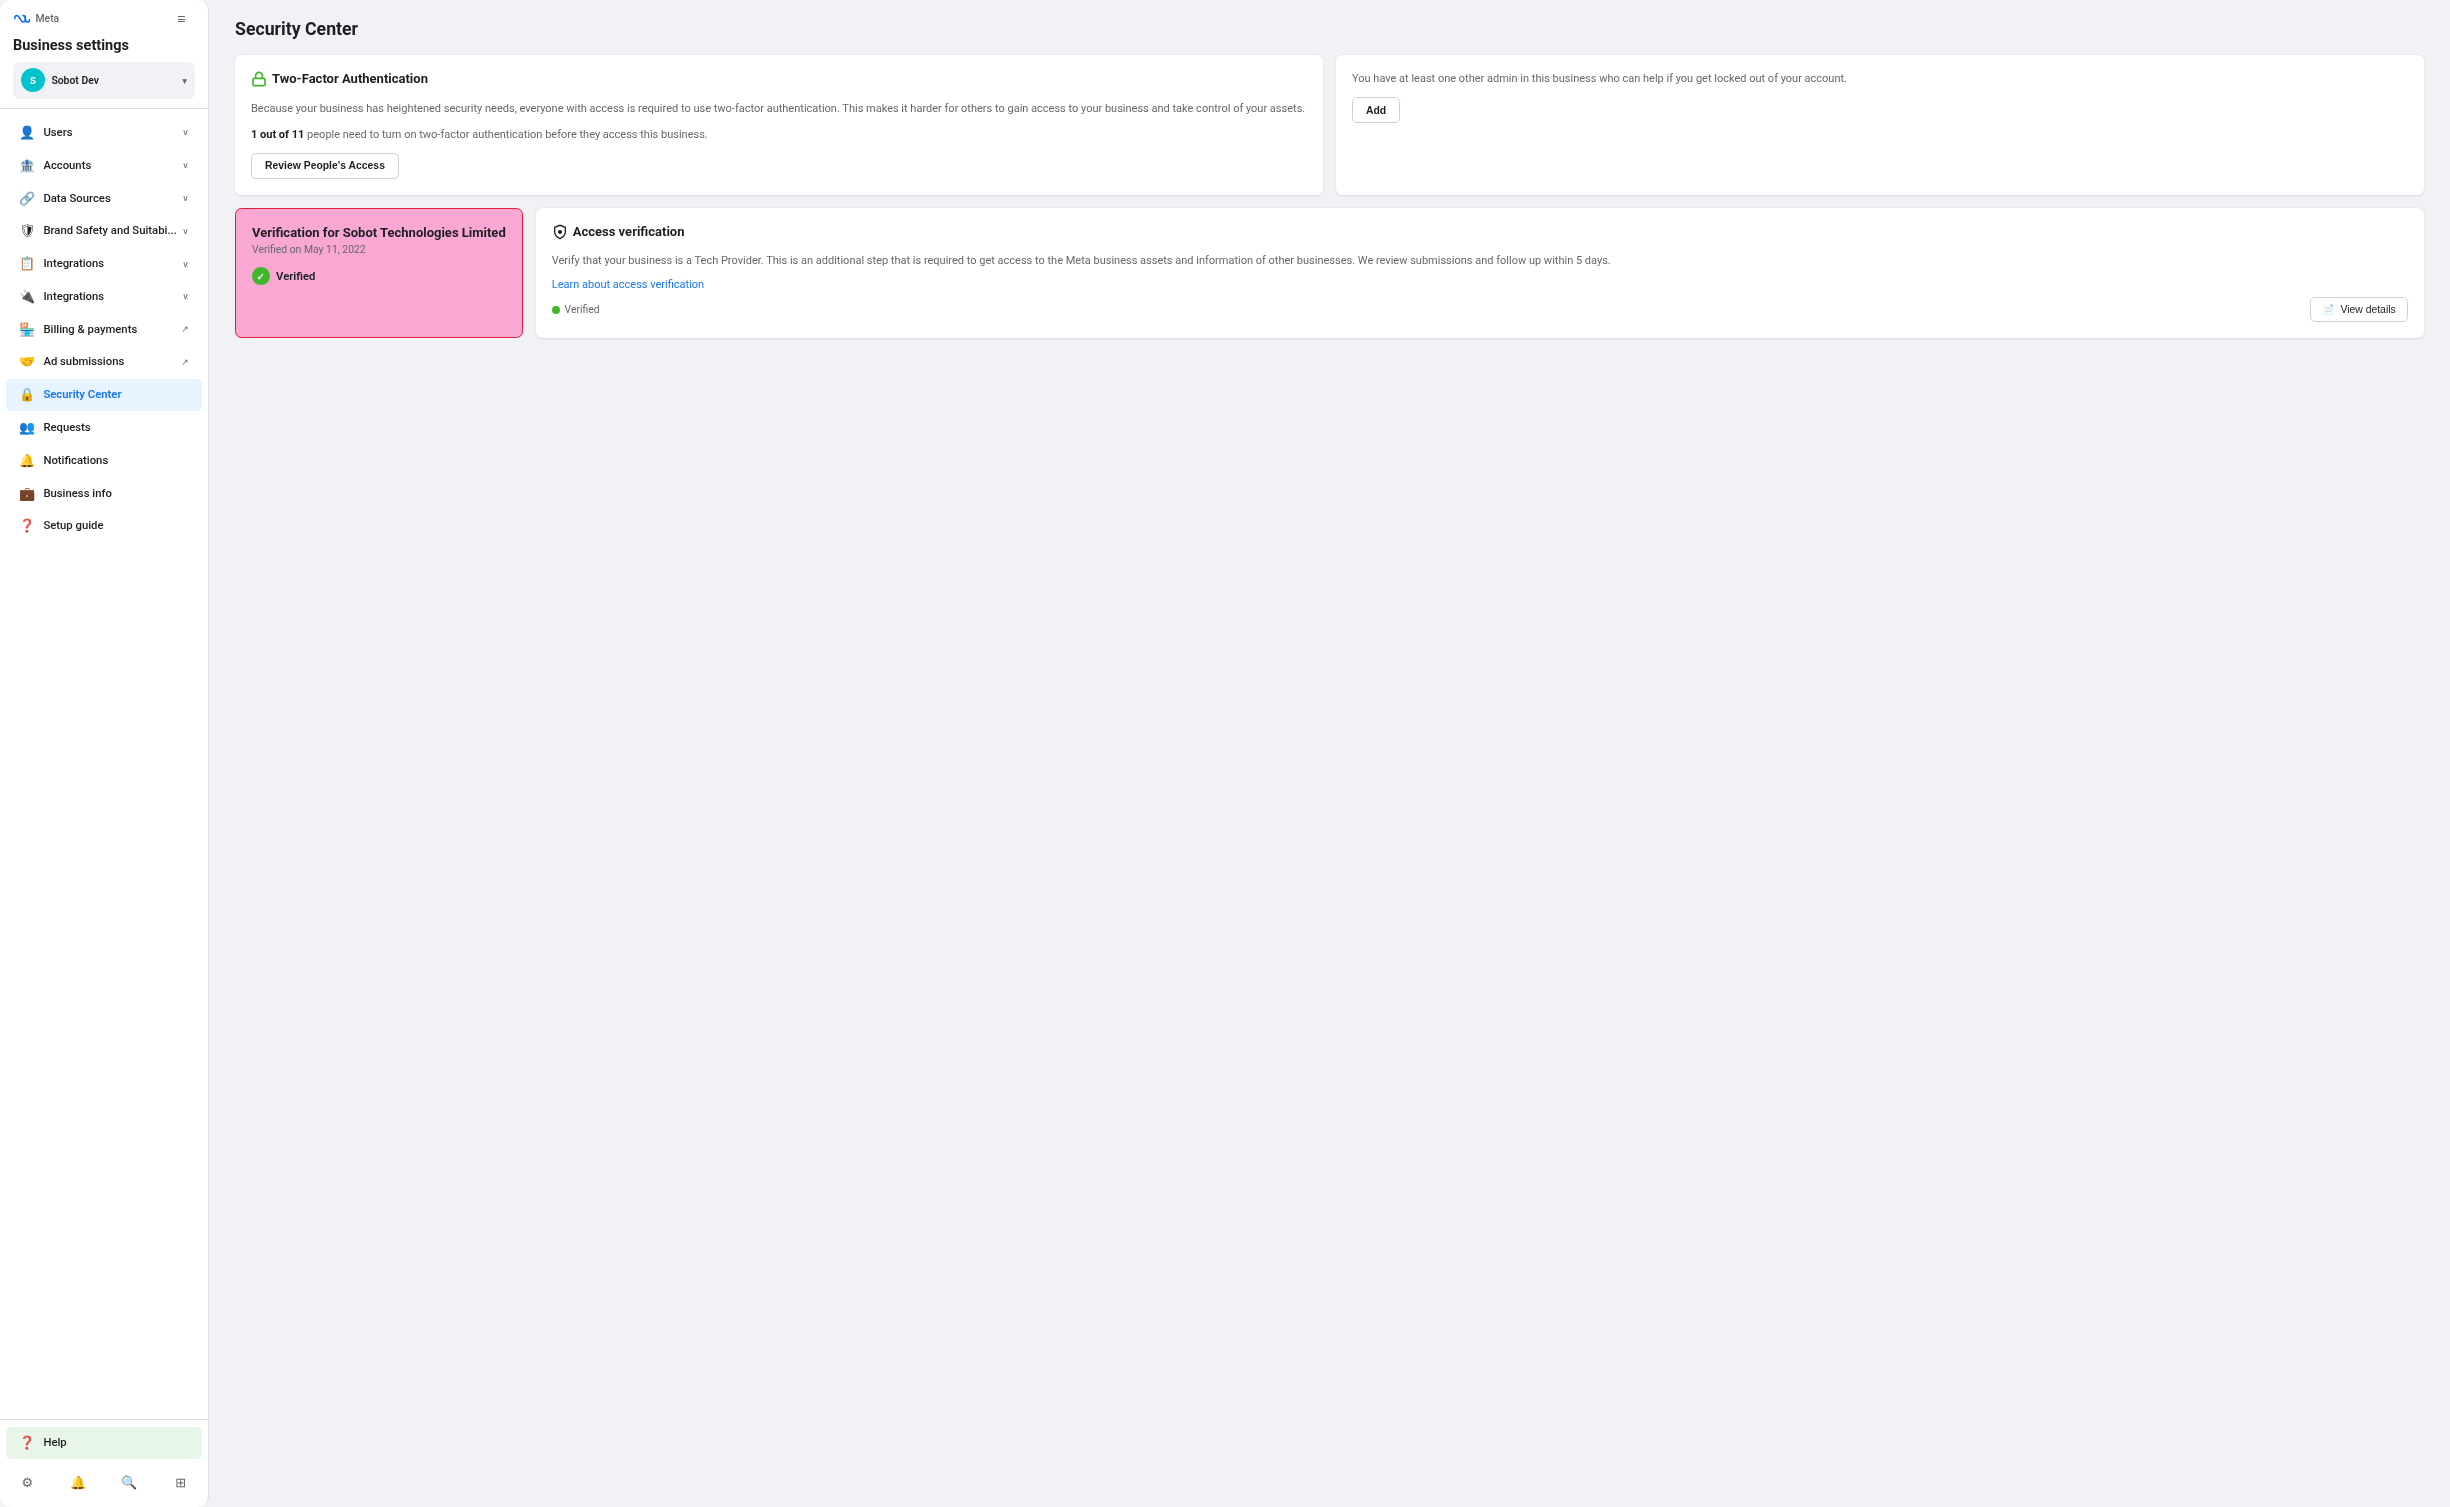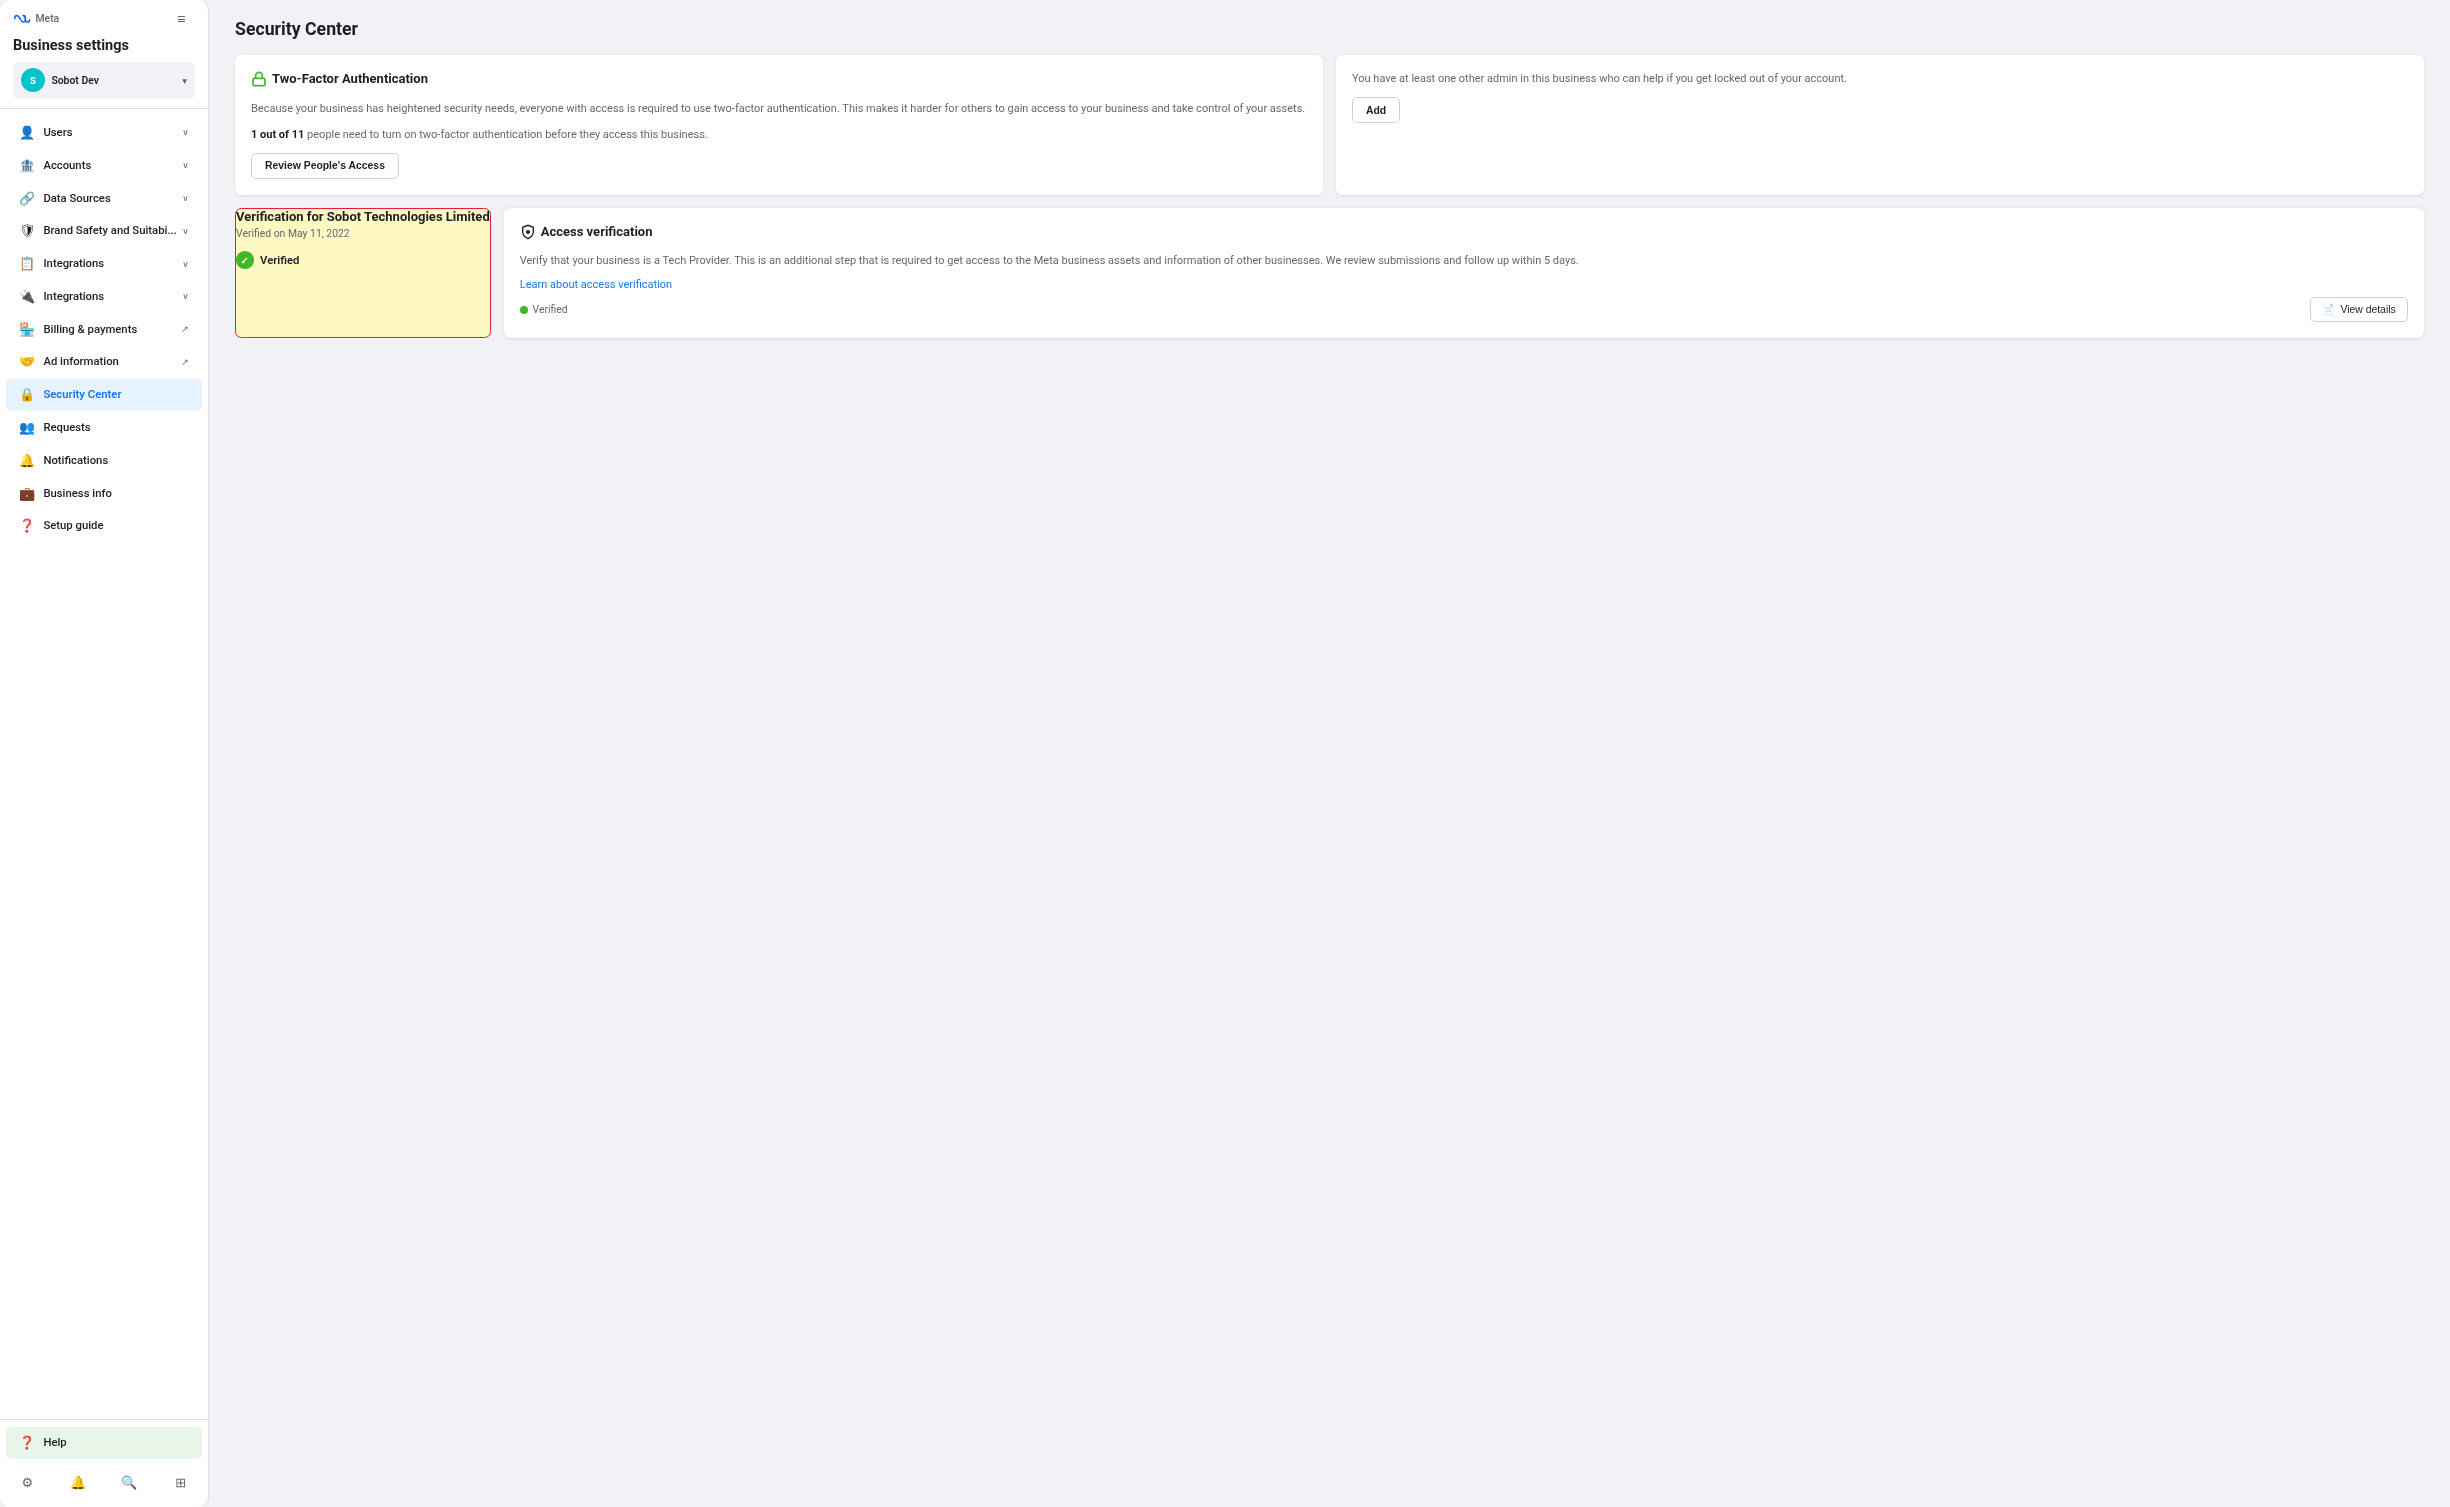--- a/index.html
+++ b/index.html
@@ -295,21 +295,22 @@
       width: 8px;
       height: 8px;
       border-radius: 50%;
       background: #42b72a;
       display: inline-block;
     }
 
     .verification-card {
       border: 1.6px solid #e41e3f;
       border-radius: 6.4px;
-      background: #fef9c3;
+      padding: 16px;
+      background: #f9a8d4;
       max-width: 482px;
     }
 
     .verification-title {
       font-size: 13px;
       font-weight: 700;
       color: #1c1e21;
       margin-bottom: 3.2px;
     }
 
@@ -427,21 +428,21 @@
     </div>
 
     <div class="nav-item">
       <span class="nav-icon">🏪</span>
       <span>Billing &amp; payments</span>
       <span class="nav-external">↗</span>
     </div>
 
     <div class="nav-item">
       <span class="nav-icon">🤝</span>
-      <span>Ad information</span>
+      <span>Ad submissions</span>
       <span class="nav-external">↗</span>
     </div>
 
     <div class="nav-item active">
       <span class="nav-icon">🔒</span>
       <span>Security Center</span>
     </div>
 
     <div class="nav-item">
       <span class="nav-icon">👥</span>

